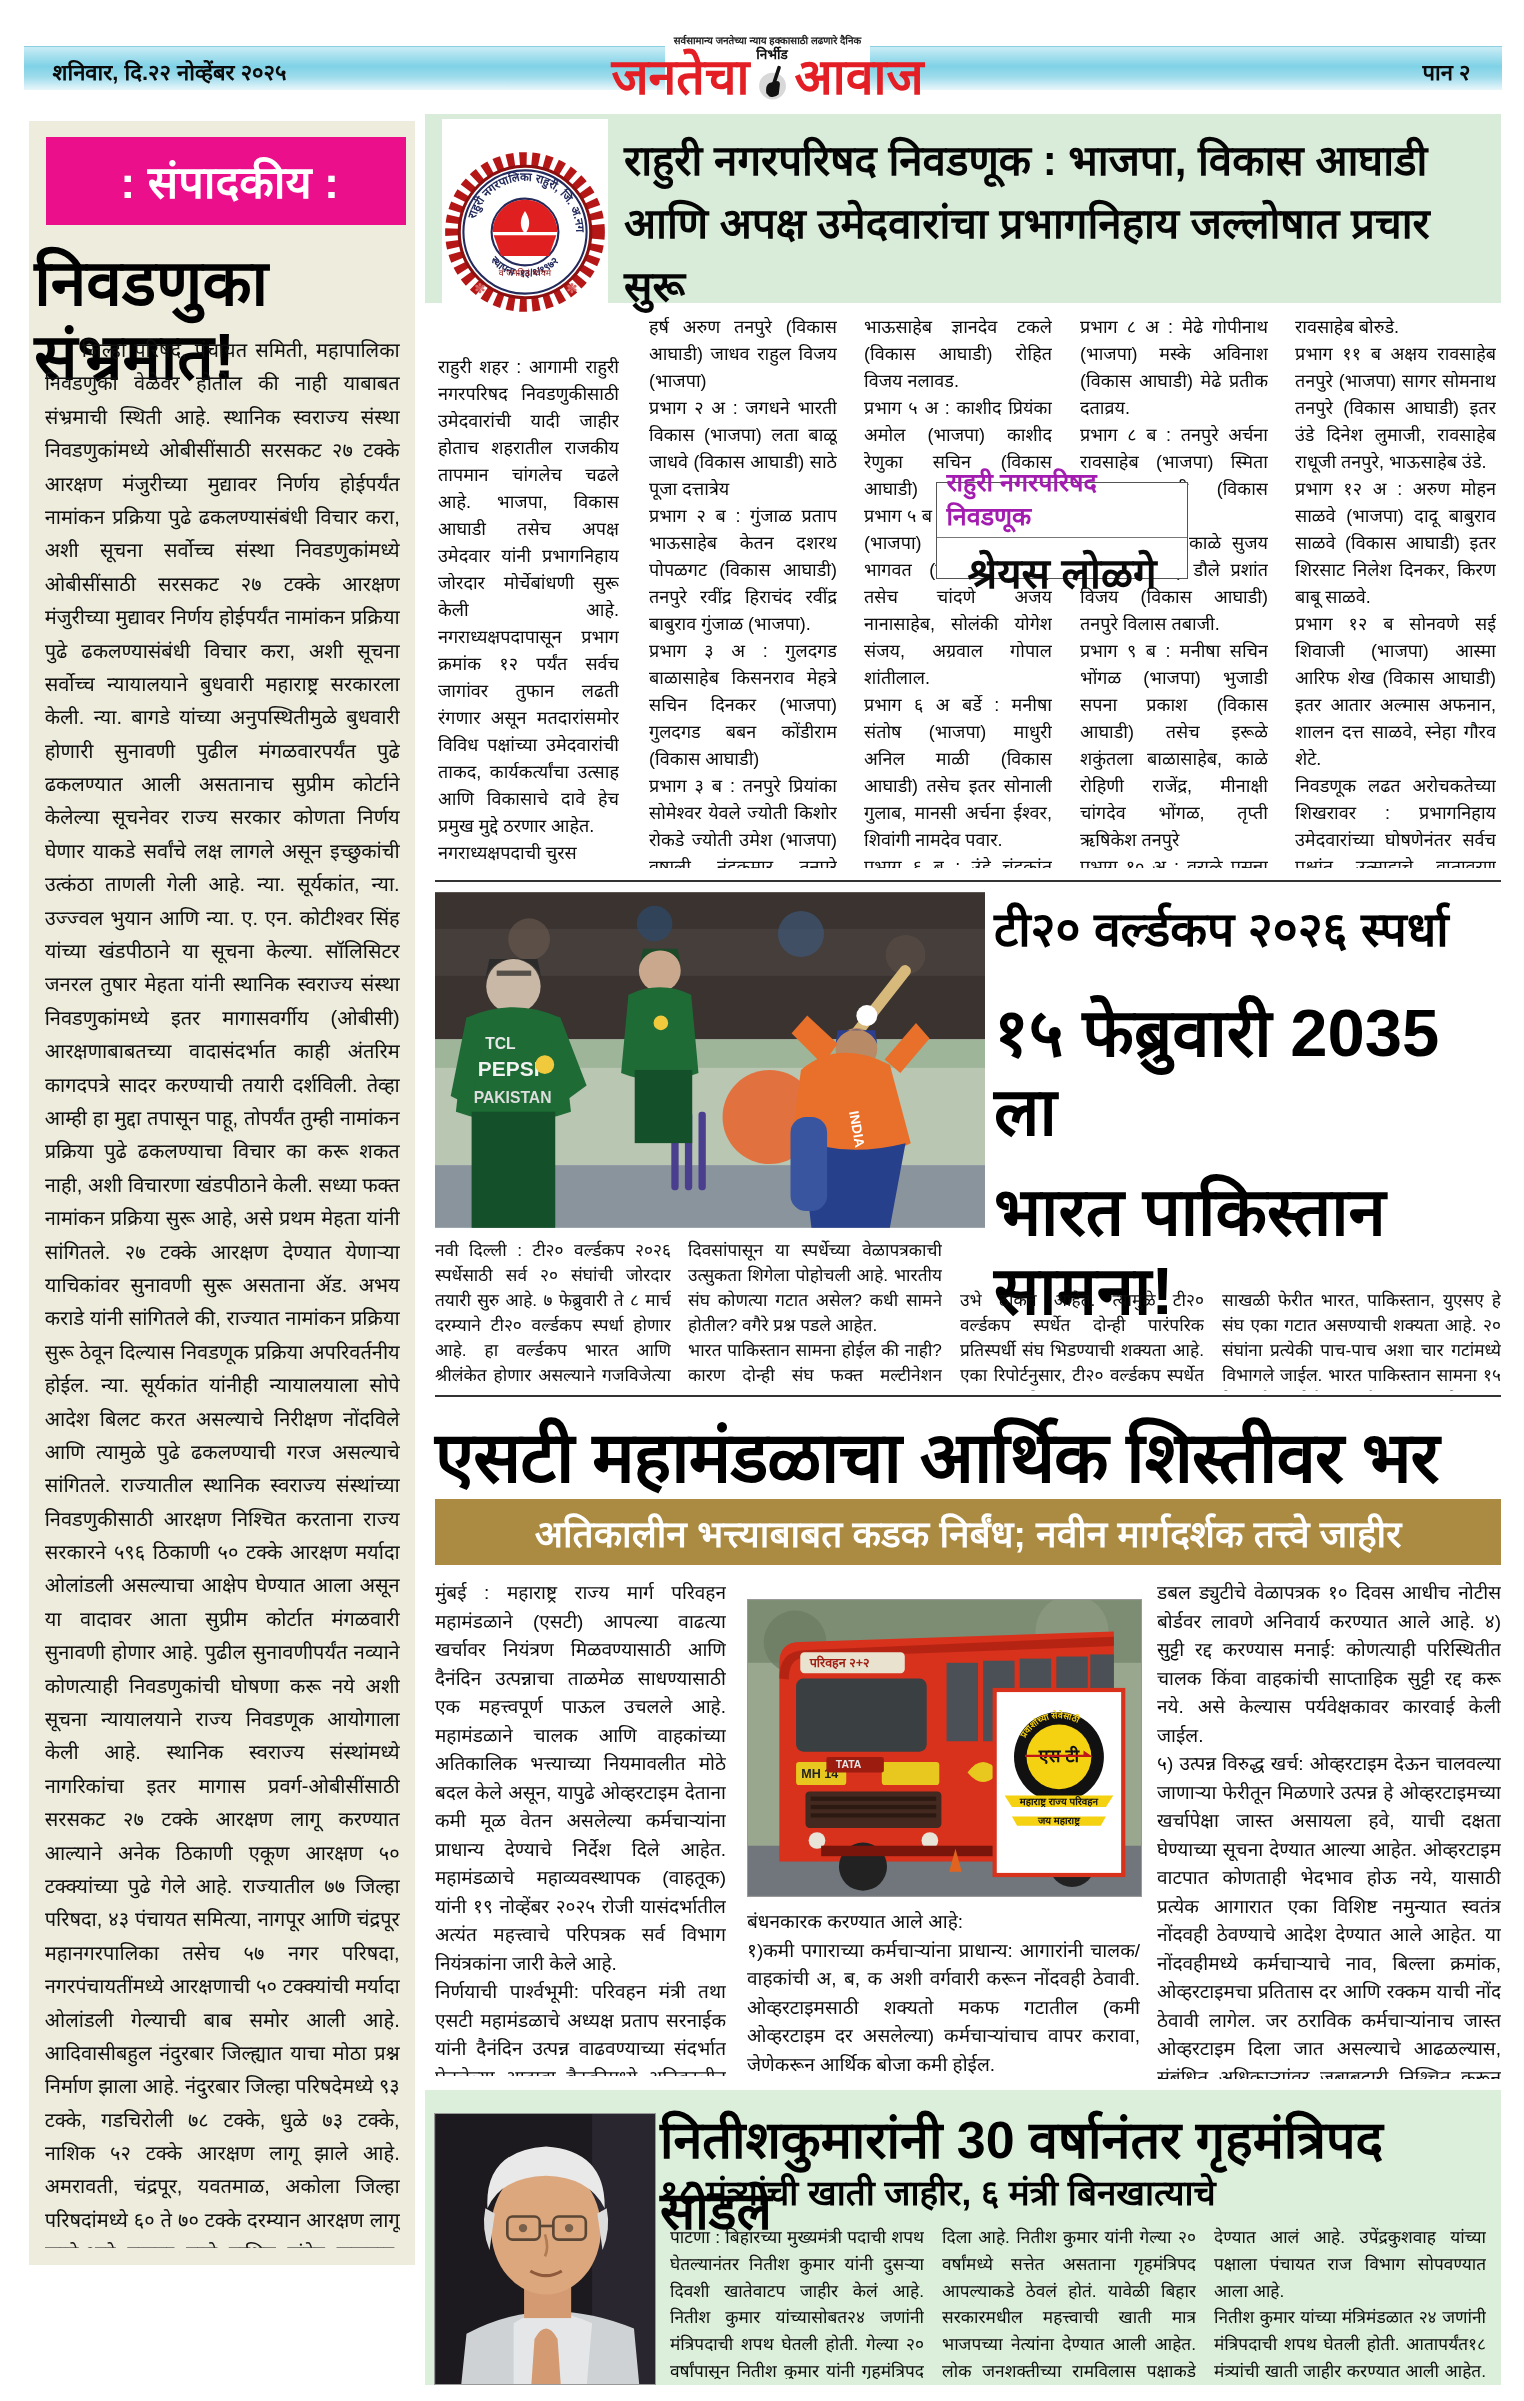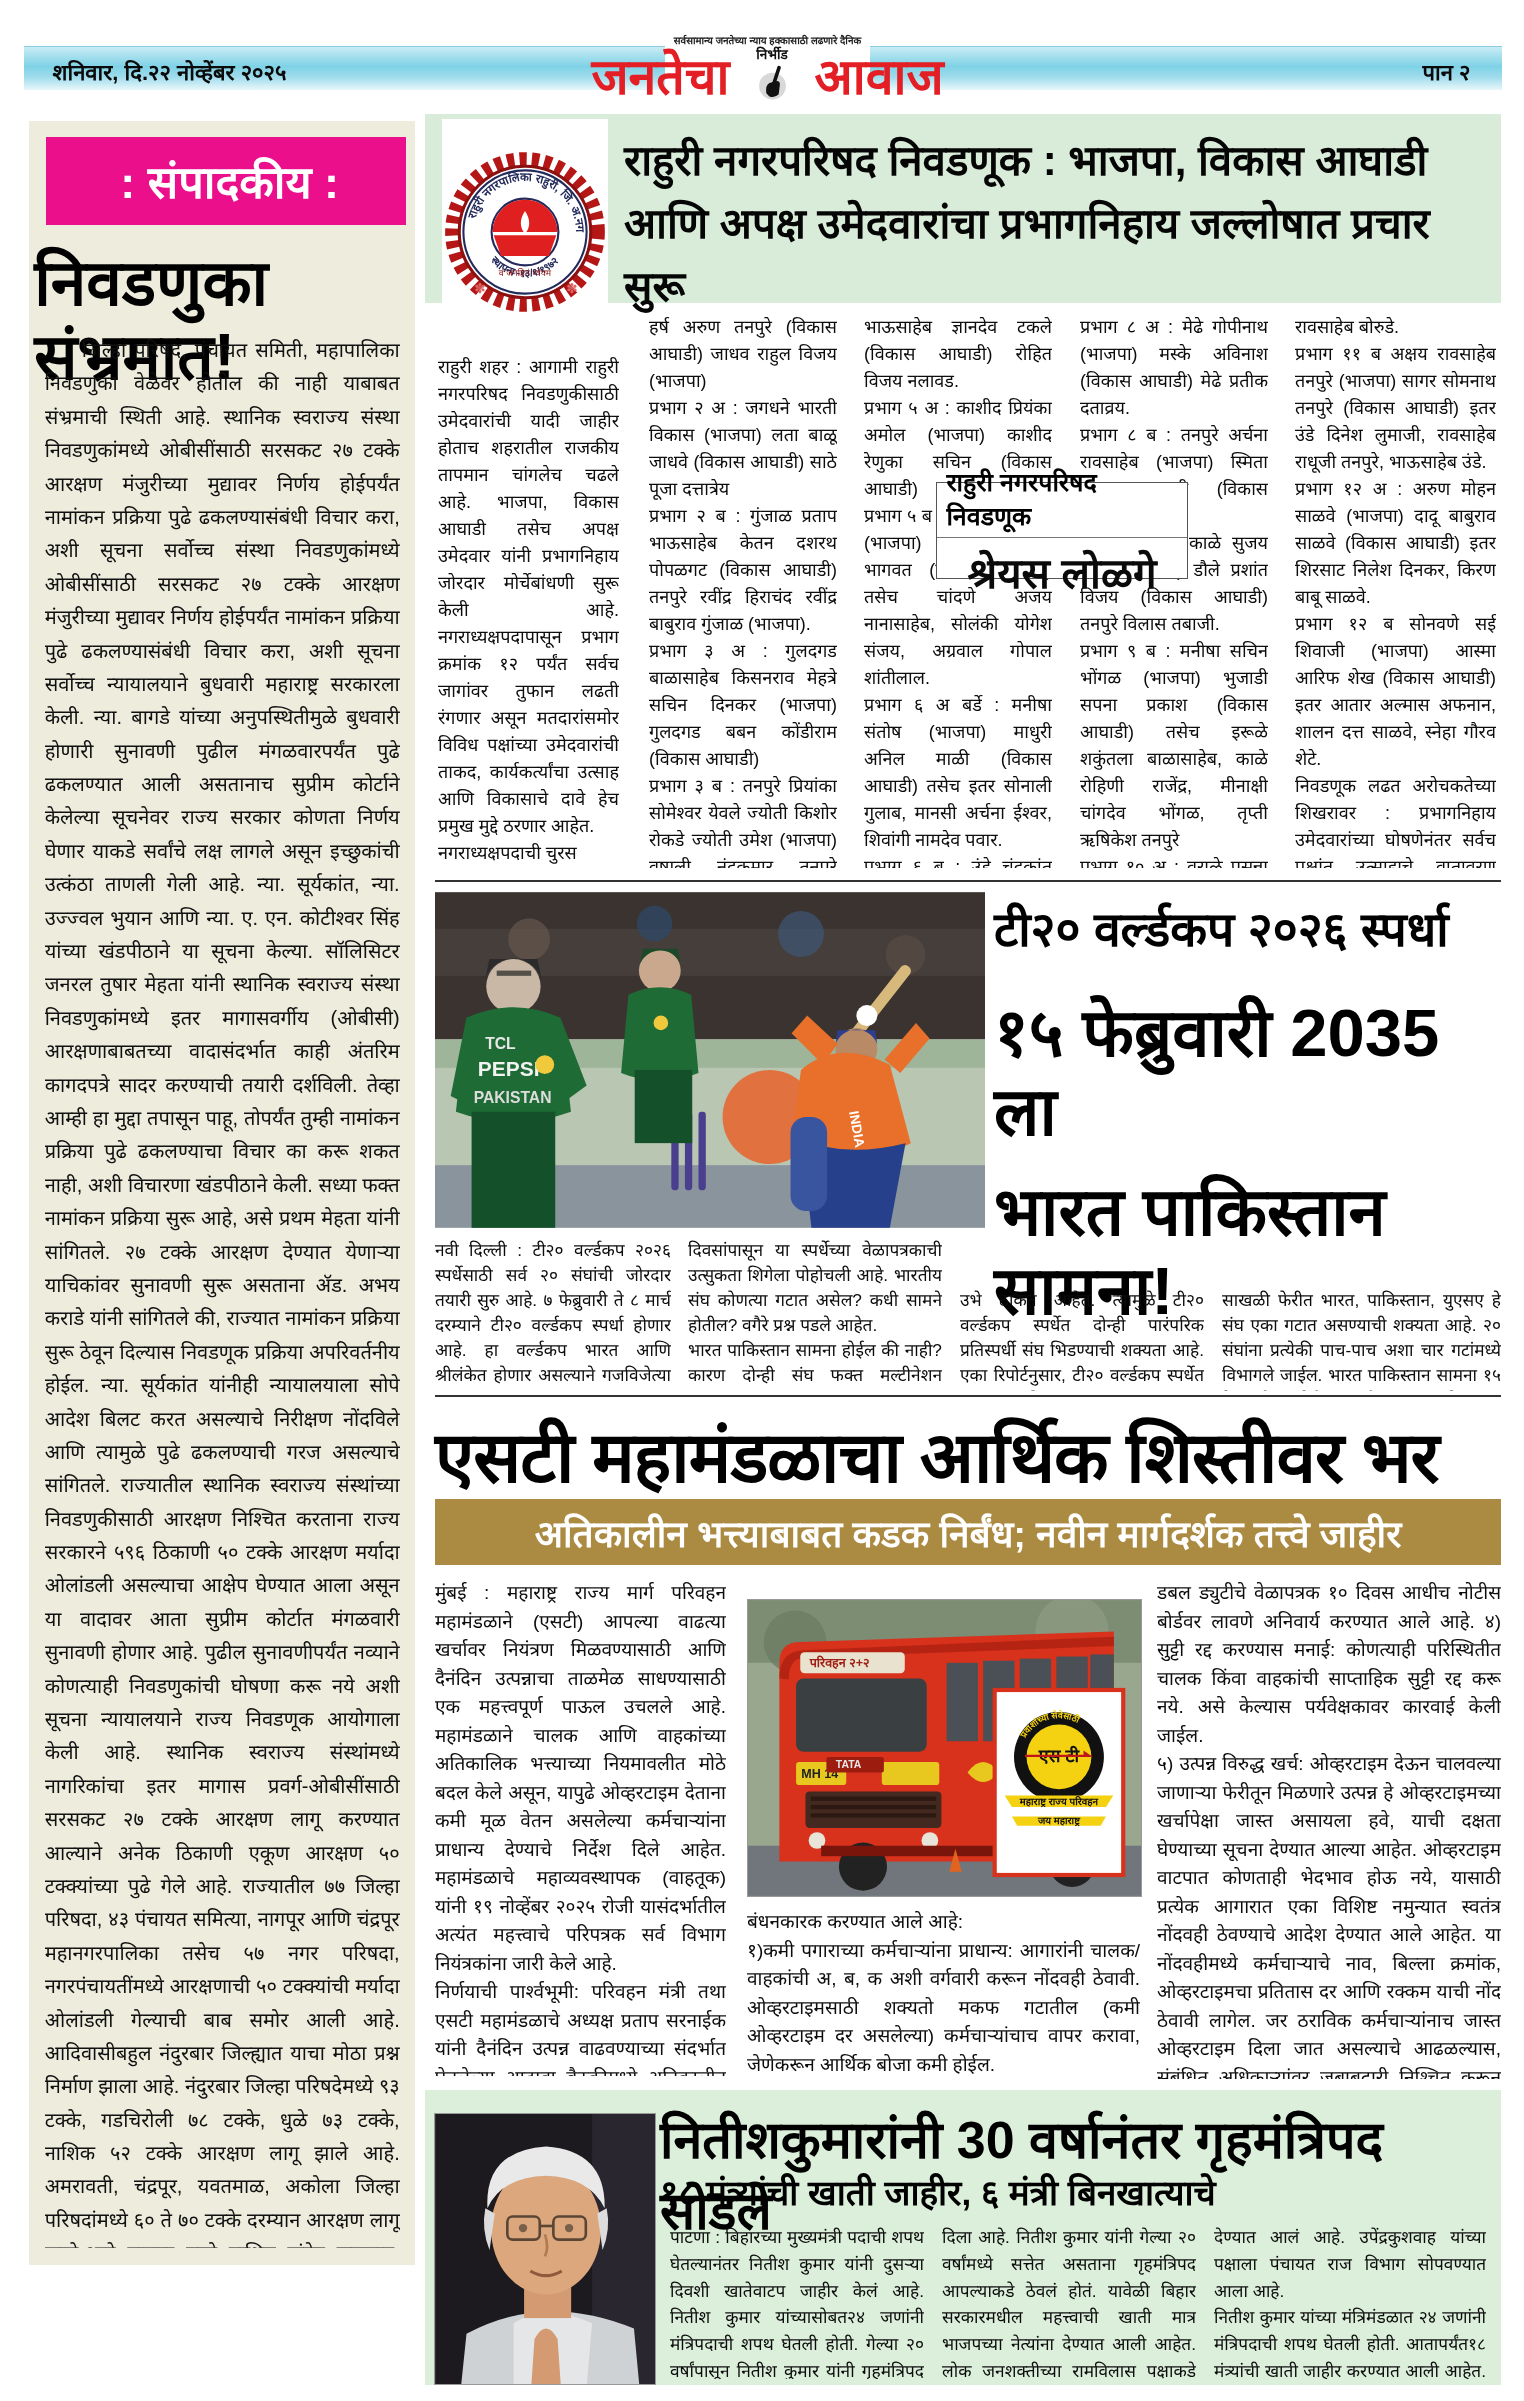--- a/index.html
+++ b/index.html
@@ -10,40 +10,40 @@
   .pre{white-space:pre-line;}
   .clip{overflow:hidden;}
   .center{text-align:left;}
 
   
   .header-bar{background:linear-gradient(180deg,#c9ecf5 0%,#7fd2e6 45%,#9fdcec 70%,#e8f7fb 100%);
               border-top:1px solid #8ccfe0;}
   .date-text,.page-no{font-size:22px;font-weight:bold;color:#0a0a0a;}
   .logo-box{background:#ffffff;display:flex;flex-direction:column;align-items:center;justify-content:flex-start;padding-top:4.2px;}
   .logo-tagline{font-size:10px;font-weight:bold;color:#222;letter-spacing:0px;}
-  .logo-row{display:flex;align-items:center;gap:20px;margin-top:1px;}
+  .logo-row{display:flex;align-items:center;gap:0;margin-top:1px;}
   .logo-word{color:#e31e24;font-size:50px;font-weight:bold;line-height:1;}
   .logo-mid{display:flex;flex-direction:column;align-items:center;width:45px;}
   .logo-badge{font-size:13.6px;font-weight:bold;color:#111;line-height:1;}
 
   
   .edit-col{background:#edecdd;}
   .edit-kicker{background:#ec0f8c;color:#fff;font-size:45px;font-weight:bold;
                display:flex;align-items:center;justify-content:center;}
   .edit-headline{font-size:64px;font-weight:bold;color:#000;line-height:1.15;}
   .edit-body{font-size:20px;line-height:1.67;color:#101010;text-indent:37px;}
 
   
   .green-panel{background:#d9ecd9;}
   .rahuri-headline{font-size:42px;font-weight:bold;line-height:1.5;color:#050505;}
   .seal-box{background:#ffffff;}
 
   .news-col{font-size:18px;line-height:1.5;color:#0c0c0c;}
   .ad-box{background:#ffffff;border:1.6px solid #555;display:flex;flex-direction:column;align-items:center;justify-content:center;}
-  .ad-line1{color:#000000;font-size:25px;font-weight:bold;border-bottom:1.6px solid #777;padding:3.1px 9.4px 5.2px;}
+  .ad-line1{color:#a21caf;font-size:25px;font-weight:bold;border-bottom:1.6px solid #777;padding:3.1px 9.4px 5.2px;}
   .ad-line2{color:#0a0a0a;font-size:42px;font-weight:bold;padding-top:5.2px;}
 
   .rule{background:#333;}
 
   
   .t20-kicker{font-size:48px;font-weight:bold;color:#000;}
   .t20-headline{font-size:67px;font-weight:bold;color:#000;line-height:1.18;}
   .t20-col{font-size:17.3px;line-height:1.45;color:#0c0c0c;}
 
   

